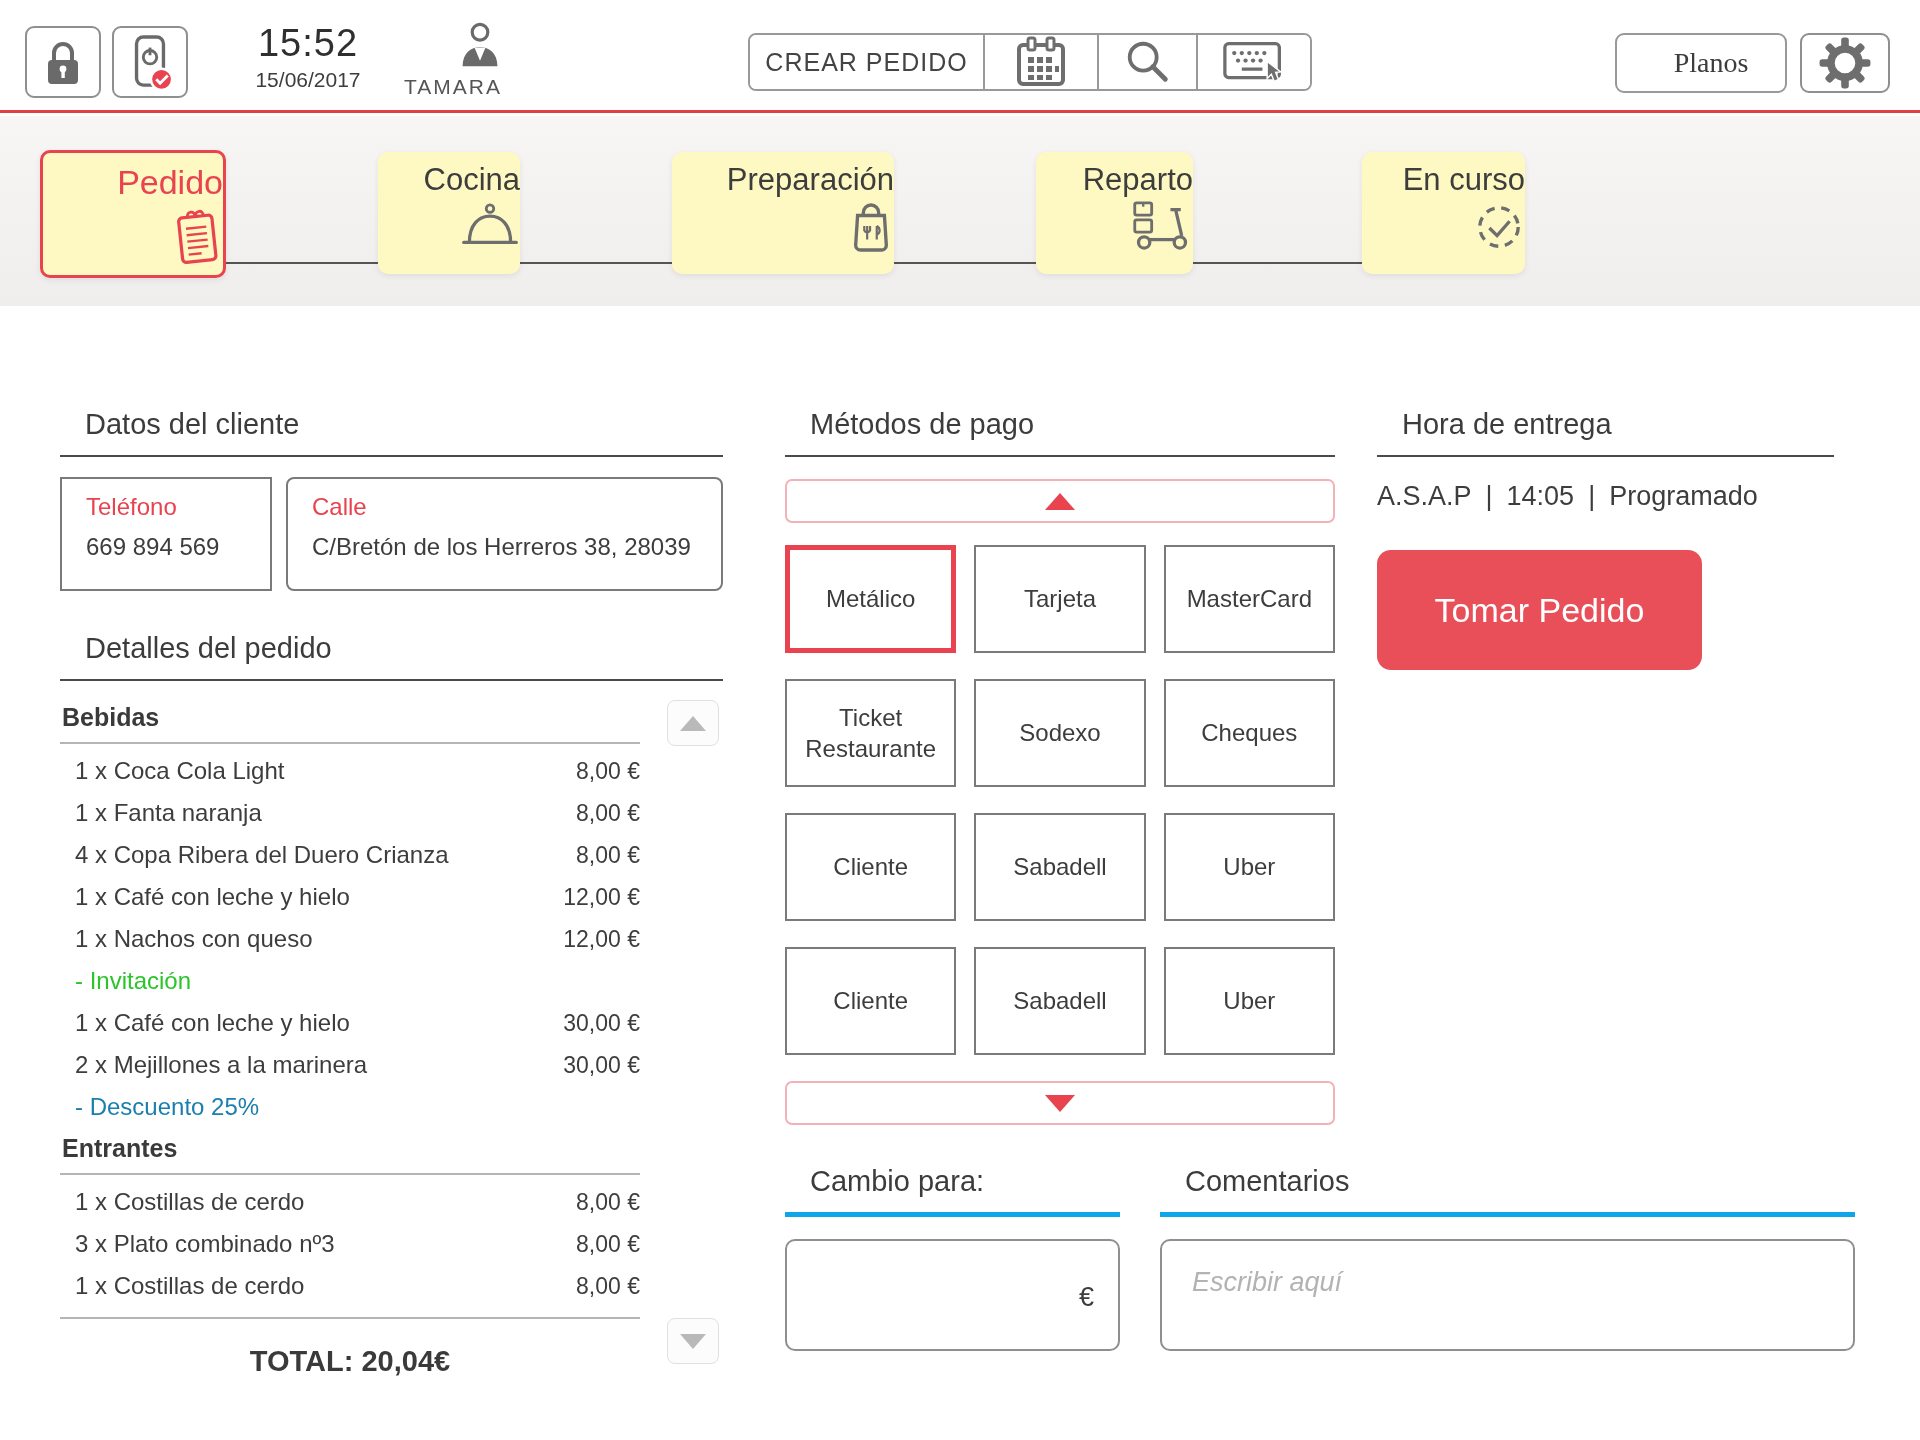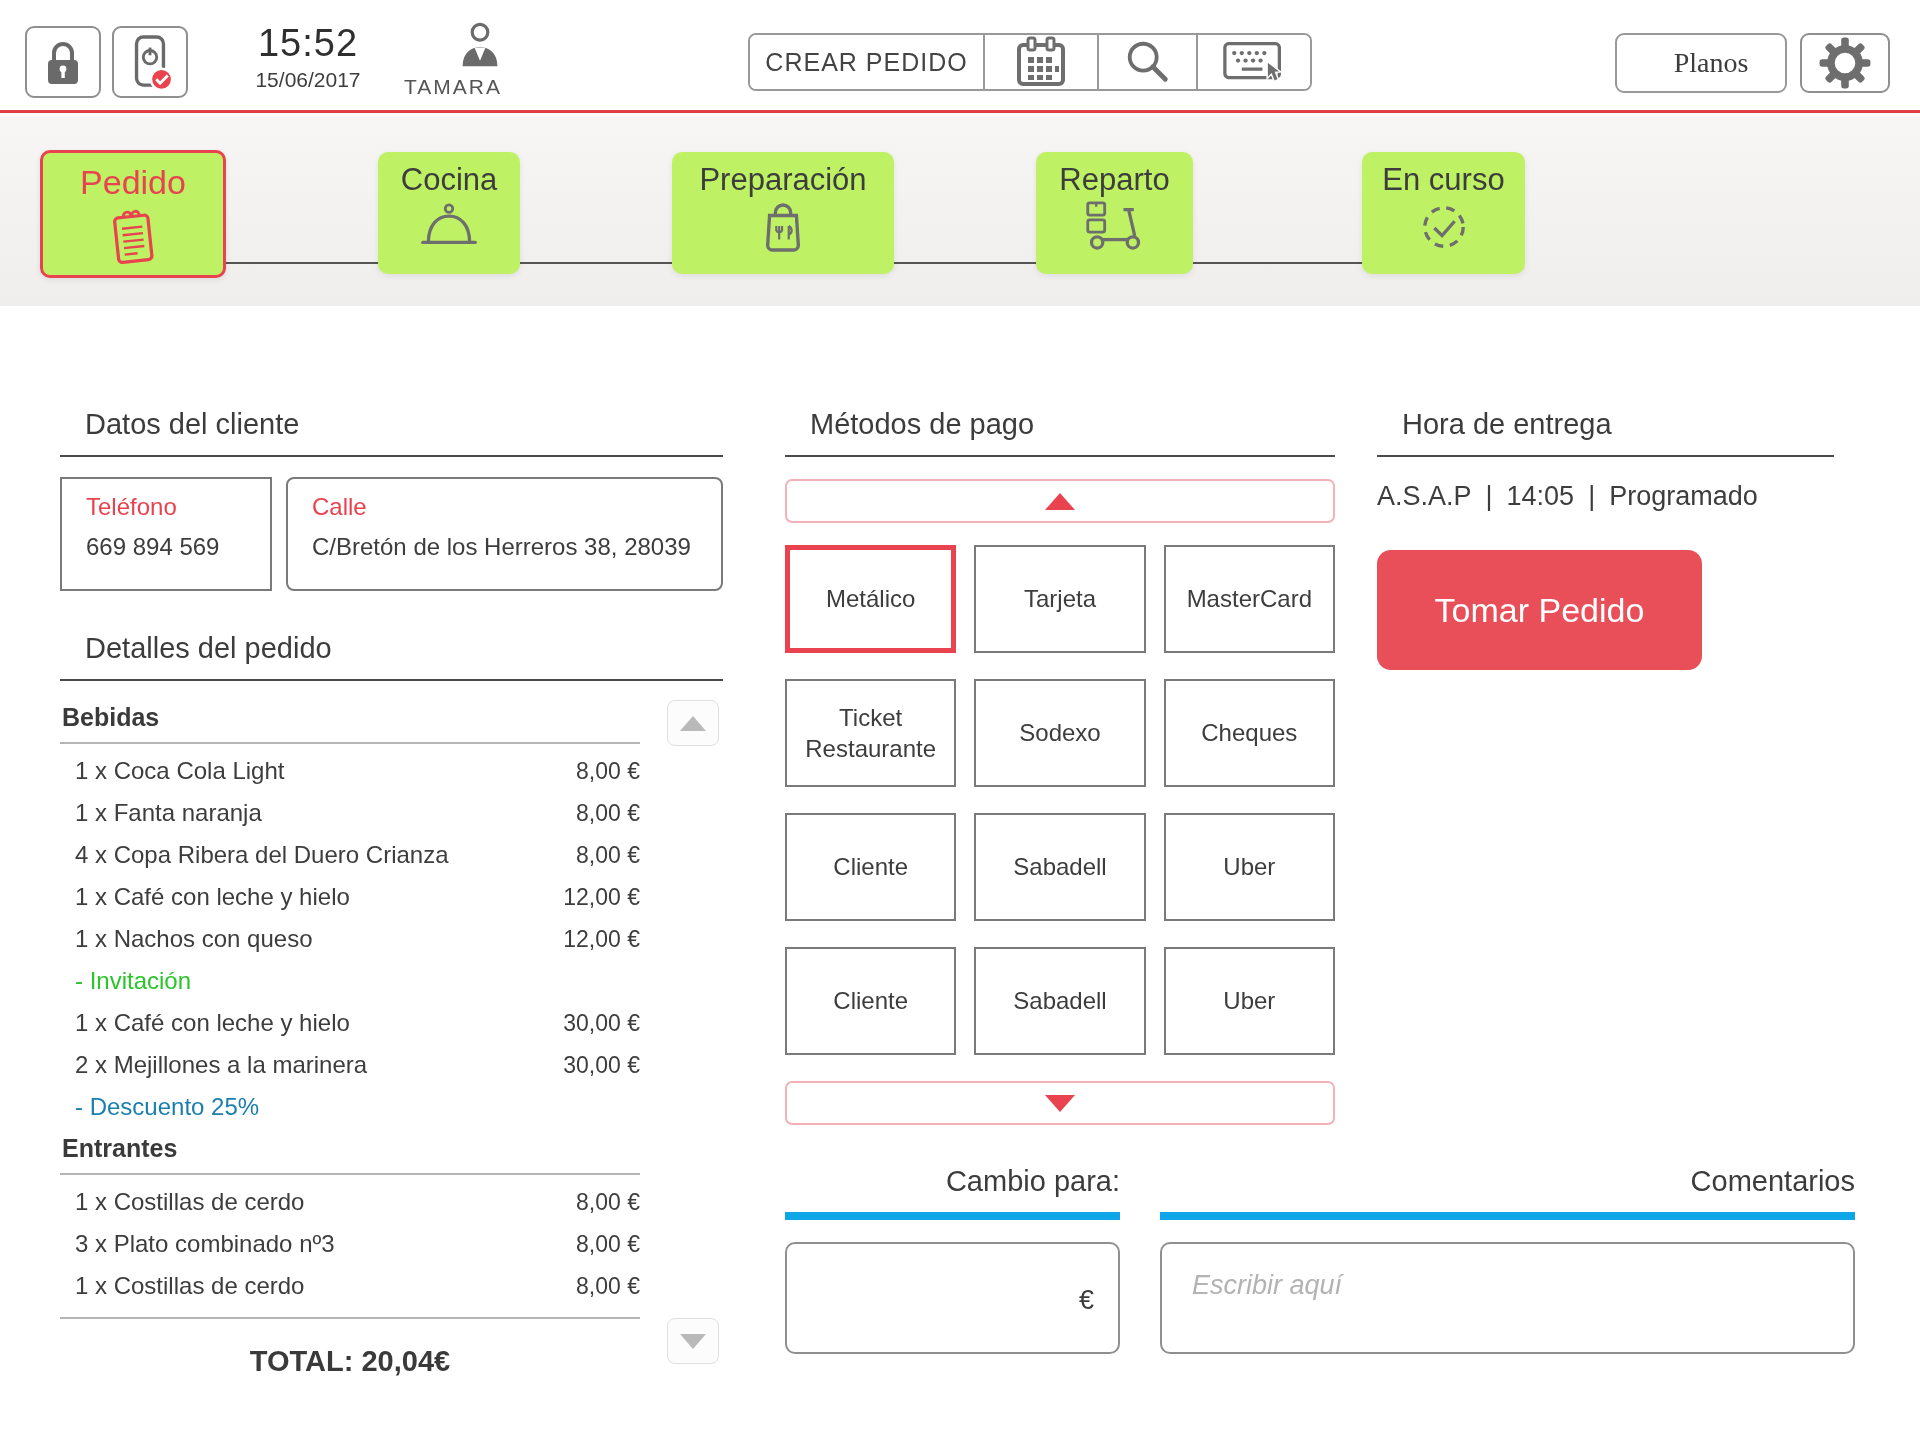--- a/index.html
+++ b/index.html
@@ -32,34 +32,34 @@
   .btn-planos { position:absolute; left:1615px; top:33px; width:172px; height:60px;
                 border:2px solid #999; border-radius:9px; background:#fff; font-size:28px;
                 color:#3c3c3c; font-family:Liberation Serif, serif; cursor:pointer;padding-left:20px; }
   .btn-gear { left:1800px; top:33px; width:90px; height:60px; }
 
   
   .tabstrip { position:absolute; left:0; top:116px; width:1920px; height:190px;
               background:linear-gradient(#f7f6f5,#efeeec); z-index:1; }
   .connector { position:absolute; left:113px; top:262px; width:1330px; height:0;
                border-top:2px solid #555; z-index:2; }
-  .tab { position:absolute; background:#bef264; border-radius:10px; z-index:3;
+  .tab { position:absolute; background:#fef9c3; border-radius:10px; z-index:3;
          box-shadow:0 2px 6px rgba(0,0,0,.08); display:flex; flex-direction:column;
-         align-items:center; padding-top:10px; cursor:pointer; }
+         align-items:flex-end; padding-top:10px; cursor:pointer; }
   .tab .tlabel { font-size:31px; color:#3d3d3d; }
   .tab-pedido { left:40px; top:150px; width:186px; height:128px; border:3px solid #e8434f; }
   .tab-pedido .tlabel { color:#e8434f; font-size:34px; }
   .tab-cocina { left:378px; top:152px; width:142px; height:122px; }
   .tab-prep   { left:672px; top:152px; width:222px; height:122px; }
   .tab-rep    { left:1036px; top:152px; width:157px; height:122px; }
   .tab-curso  { left:1362px; top:152px; width:163px; height:122px; }
 
   
   .sec-h { font-size:29px; color:#3c3c3c; padding:0 0 14px 25px; border-bottom:2px solid #4a4a4a; }
-  .sec-h.thick { border-bottom:8px solid #0ea5e9;text-align:right; }
+  .sec-h.thick { border-bottom:5px solid #0ea5e9; }
 
   
   .customer { position:absolute; left:60px; top:408px; width:663px; }
   .cust-boxes { display:flex; gap:14px; margin-top:20px; }
   .cust-box { border:2px solid #7a7a7a; background:#fff; padding:14px 0 14px 24px; height:114px; }
   .cust-box .lbl { font-size:24px; color:#e8434f; }
   .cust-box .val { font-size:24px; color:#3d3d3d; margin-top:12px; }
   .box-phone { width:212px; }
   .box-street { flex:1;border-radius:8px; }
 

